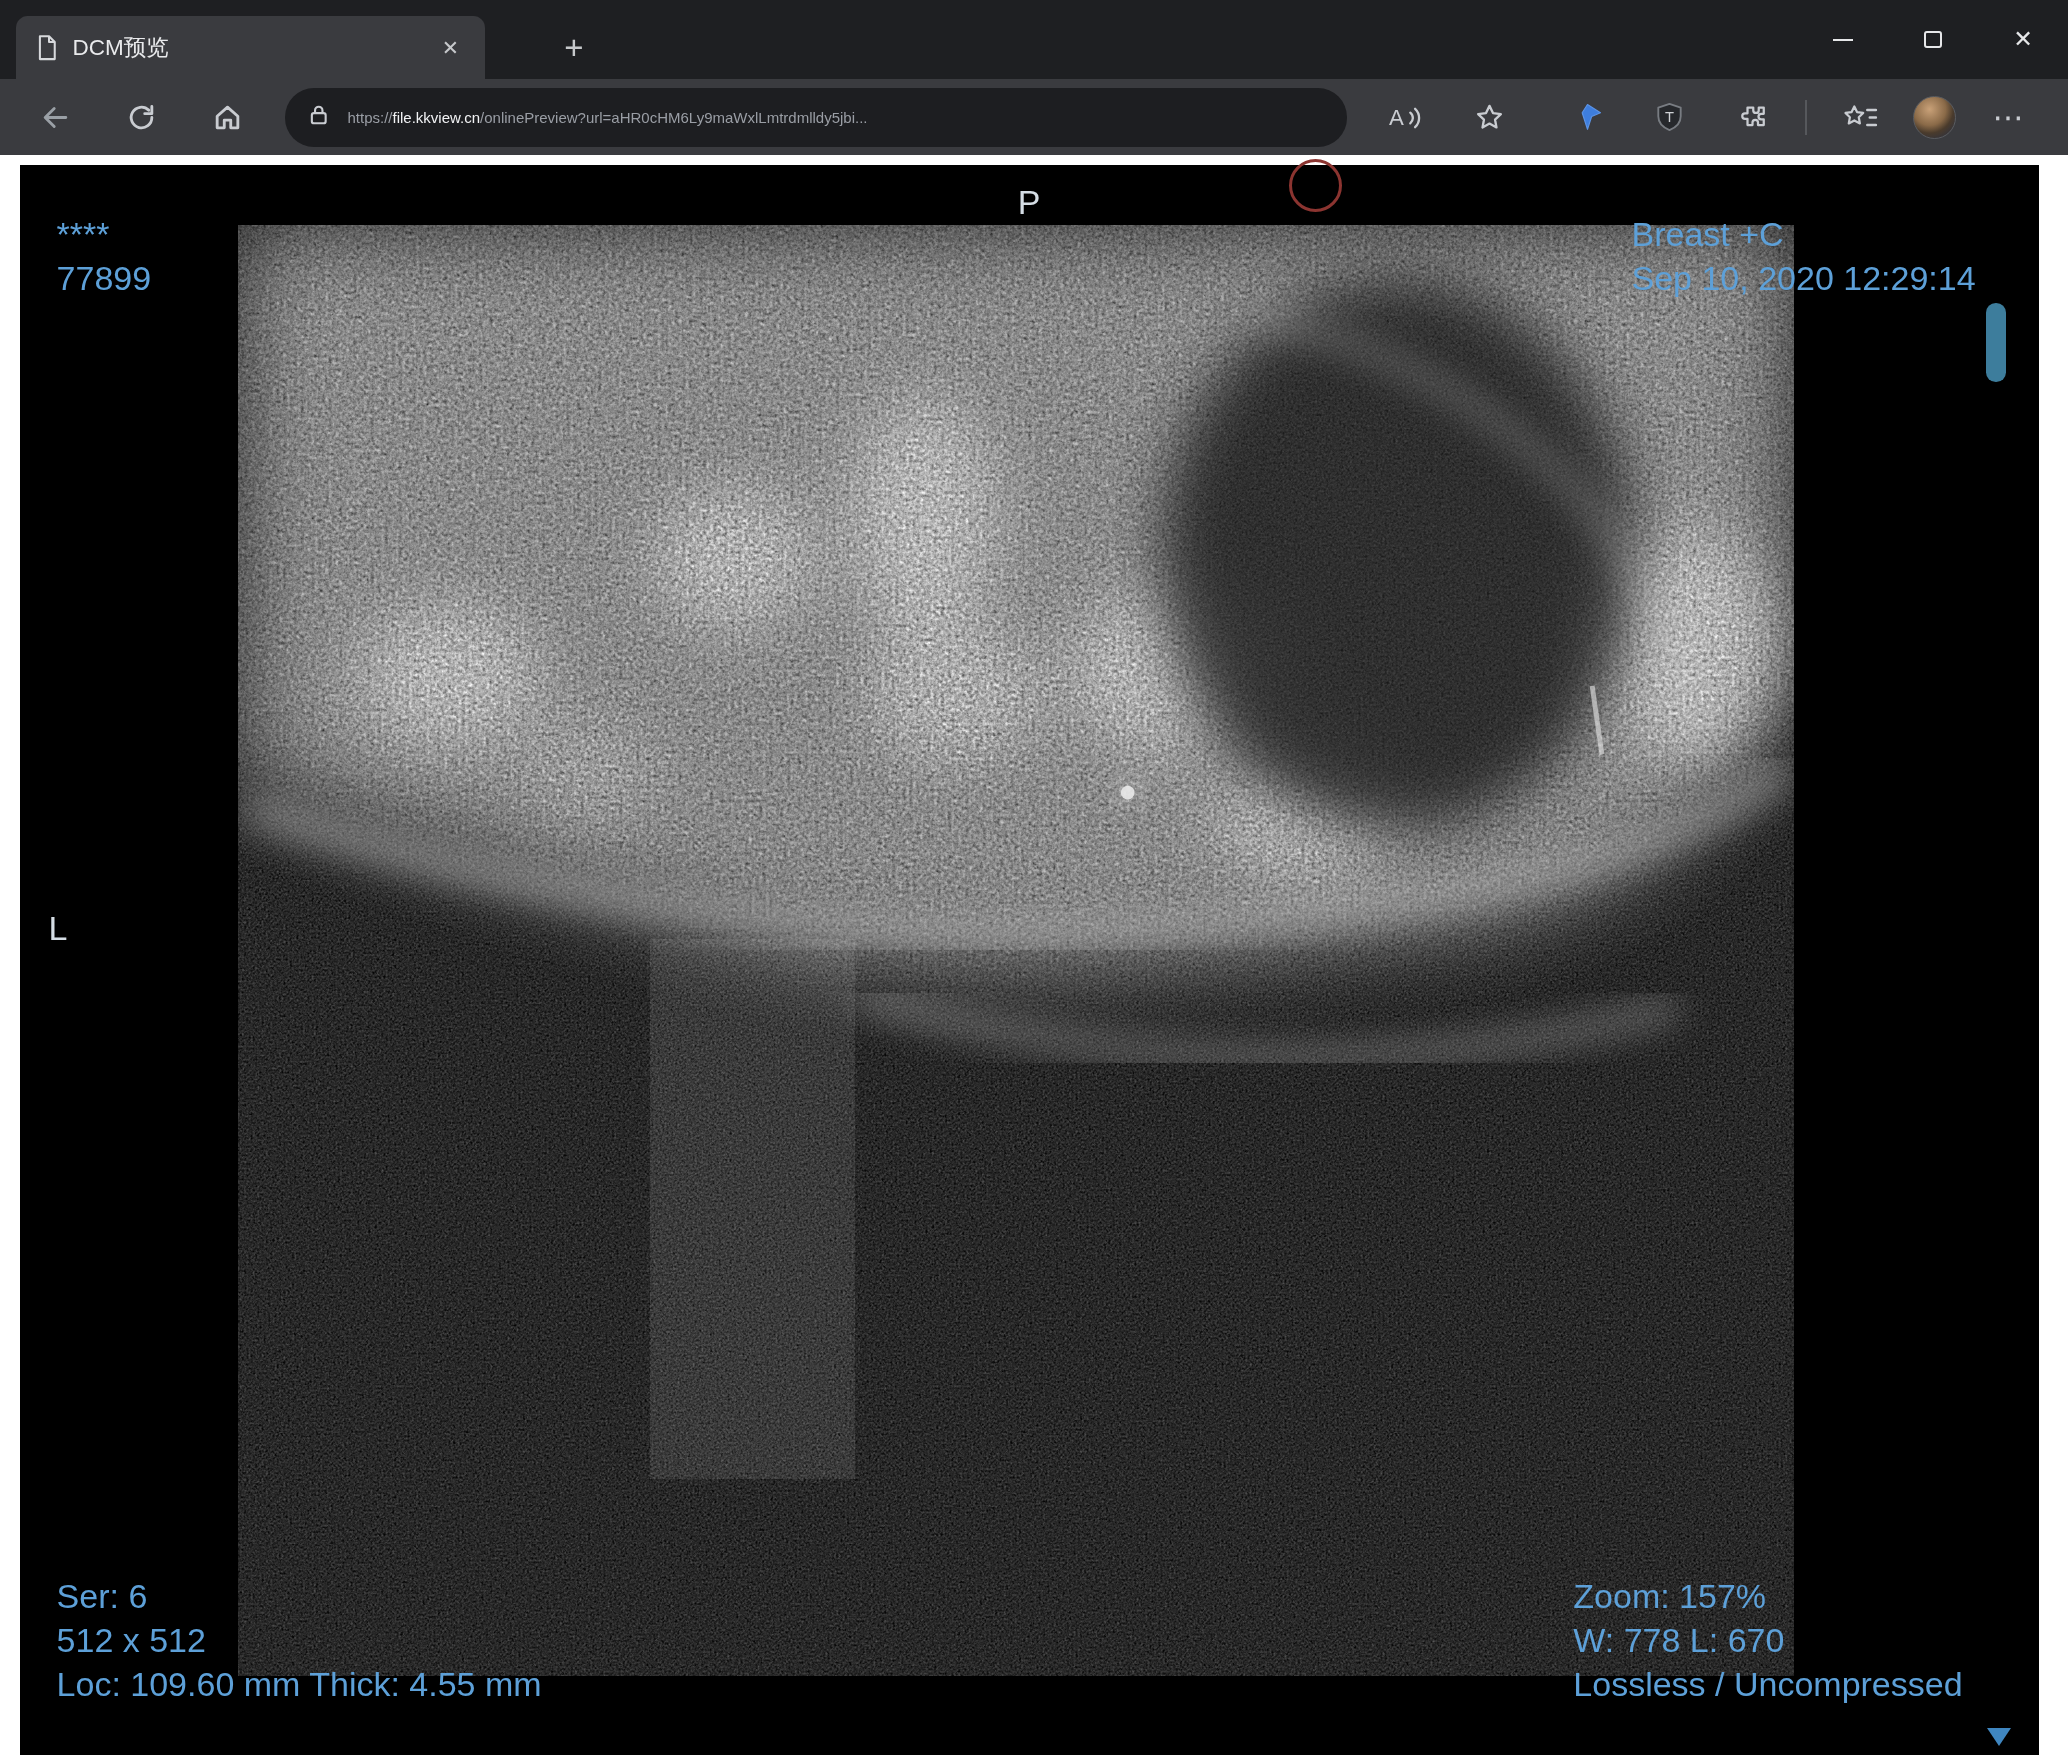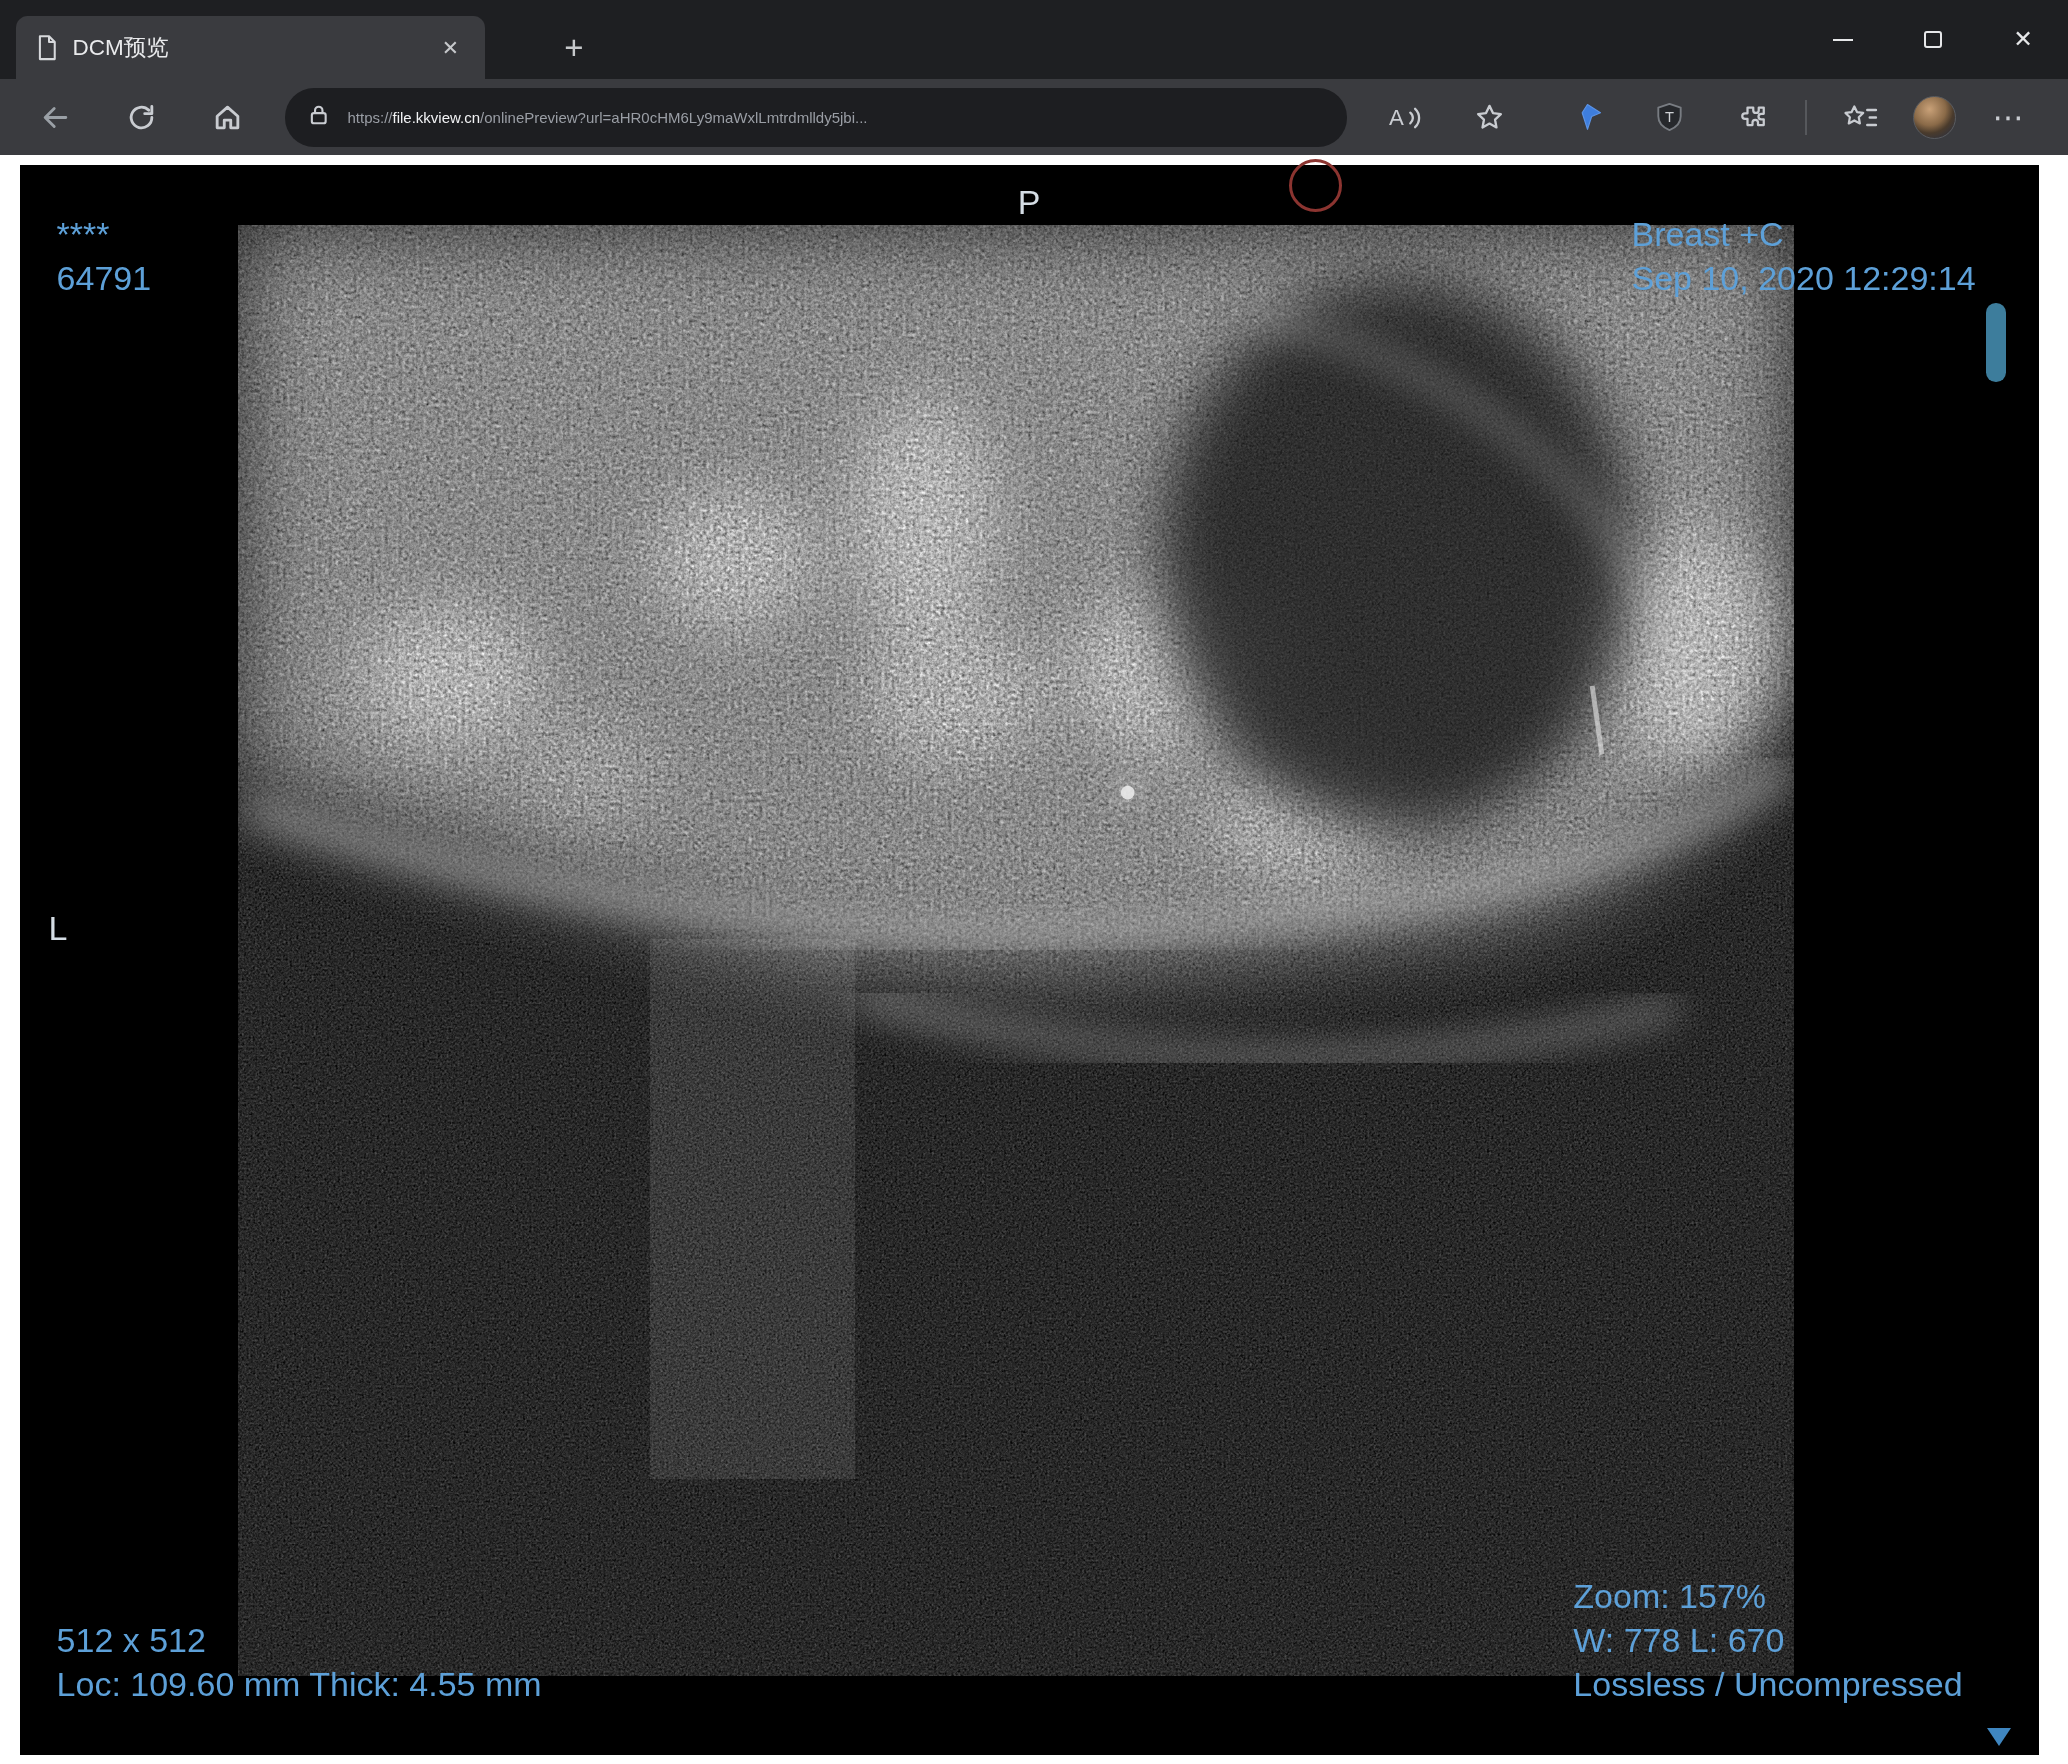--- a/index.html
+++ b/index.html
@@ -245,32 +245,33 @@
 
         <circle cx="908" cy="579" r="7" fill="#e8e8e8" opacity="0.9"></circle>
         <circle cx="908" cy="579" r="16" fill="#ffffff" opacity="0.25" filter="url(#b18)"></circle>
         <path d="M1382 470 l10 70" stroke="#dddddd" stroke-width="5" opacity="0.65"></path>
       </svg>
 
       <div class="anno"></div>
 
       <div class="ovl tl">
         <div>****</div>
-        <div>64791</div>
+        <div>77899</div>
       </div>
 
       <div class="ovl tr">
         <div>Breast +C</div>
         <div>Sep 10, 2020 12:29:14</div>
       </div>
 
       <div class="ovl marker-p">P</div>
       <div class="ovl marker-l">L</div>
 
       <div class="ovl bl">
+        <div>Ser: 6</div>
         <div>512 x 512</div>
         <div>Loc: 109.60 mm Thick: 4.55 mm</div>
       </div>
 
       <div class="ovl br">
         <div>Zoom: 157%</div>
         <div>W: 778 L: 670</div>
         <div>Lossless / Uncompressed</div>
       </div>
 

